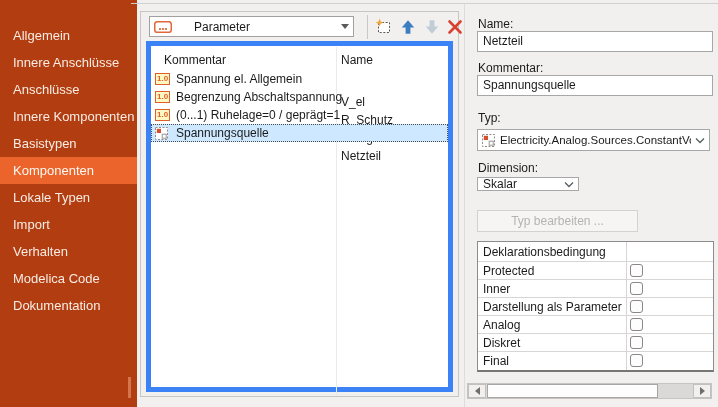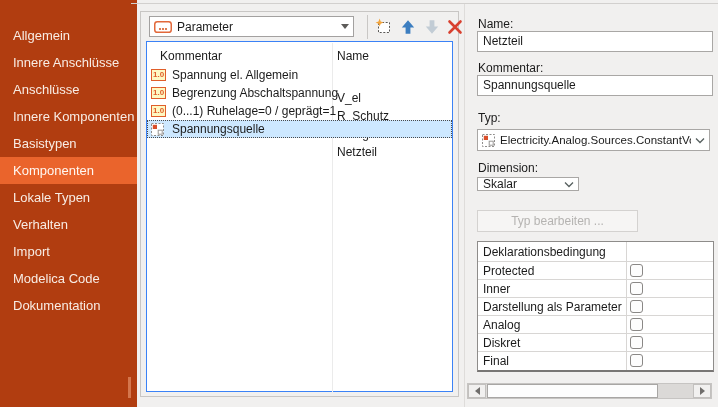--- a/index.html
+++ b/index.html
@@ -20,28 +20,28 @@
   .topline { position:absolute; left:0; top:3px; width:587px; height:1px; background:#d2d0ce; }
   .vdivider { position:absolute; left:333px; top:4px; width:1px; height:403px; background:#dedcda; }
 
   
   .groupbox { position:absolute; left:9px; top:11px; width:319px; height:386px; border:1px solid #c8c6c4; background:#f1f0ef; }
 
   
   .toolbar { position:absolute; left:0; top:0; right:0; height:29px; }
   .combo { display:flex; align-items:center; background:#fff; border:1px solid #a3a1a0; }
   .param-combo { position:absolute; left:8px; top:4px; width:205px; height:21px; padding-left:4px; }
-  .combo .cval { flex:1; overflow:hidden; white-space:nowrap; padding-left:5px; }
+  .combo .cval { flex:1; overflow:hidden; white-space:nowrap; padding-left:22px; }
   .dd-arrow { width:16px; height:100%; display:flex; align-items:center; justify-content:center; }
   .tri-down { width:0; height:0; border-left:4px solid transparent; border-right:4px solid transparent; border-top:5px solid #5d5b59; }
   .tsep { position:absolute; left:226px; top:3px; width:1px; height:24px; background:#c9c7c5; }
   .tbtn { position:absolute; top:3px; width:22px; height:23px; display:flex; align-items:center; justify-content:center; }
 
   
-  .listbox { position:absolute; left:5px; top:29px; width:307px; height:351px; background:#fff; border:1px solid #3b82f6; }
+  .listbox { position:absolute; left:5px; top:29px; width:307px; height:351px; background:#fff; border:5px solid #3b82f6; }
   .col-divider { position:absolute; left:185px; top:1px; width:1px; height:349px; background:#ebebeb; }
   .list-header { position:relative; height:24px; }
   .lh1 { position:absolute; left:13px; top:7px; color:#1b1b1b; }
   .lh2 { position:absolute; left:190px; top:7px; }
   .lrow { position:relative; height:18px; }
   .lrow .ic { position:absolute; left:4px; top:2px; width:20px; height:14px; display:flex; align-items:center; }
   .badge { display:inline-block; border:1px solid #e05e2a; color:#e05e2a; background:#fef9c3; border-radius:0;
            font-size:8px; font-weight:bold; line-height:10px; height:12px; padding:0 1px; letter-spacing:0; }
   .lc1 { position:absolute; left:25px; top:2px; white-space:nowrap; }
   .lc2 { position:absolute; left:190px; top:2px; white-space:nowrap;margin-top:23px; }
@@ -86,22 +86,22 @@
 <div class="screen">
 
   <nav class="sidebar">
     <div class="side-item">Allgemein</div>
     <div class="side-item">Innere Anschlüsse</div>
     <div class="side-item">Anschlüsse</div>
     <div class="side-item">Innere Komponenten</div>
     <div class="side-item">Basistypen</div>
     <div class="side-item sel">Komponenten</div>
     <div class="side-item">Lokale Typen</div>
+    <div class="side-item">Import</div>
     <div class="side-item">Verhalten</div>
-    <div class="side-item">Import</div>
     <div class="side-item">Modelica Code</div>
     <div class="side-item">Dokumentation</div>
   </nav>
   <div class="side-scroll-sliver"></div>
 
   <div class="main">
     <div class="topline"></div>
     <div class="vdivider"></div>
 
     <div class="groupbox">

